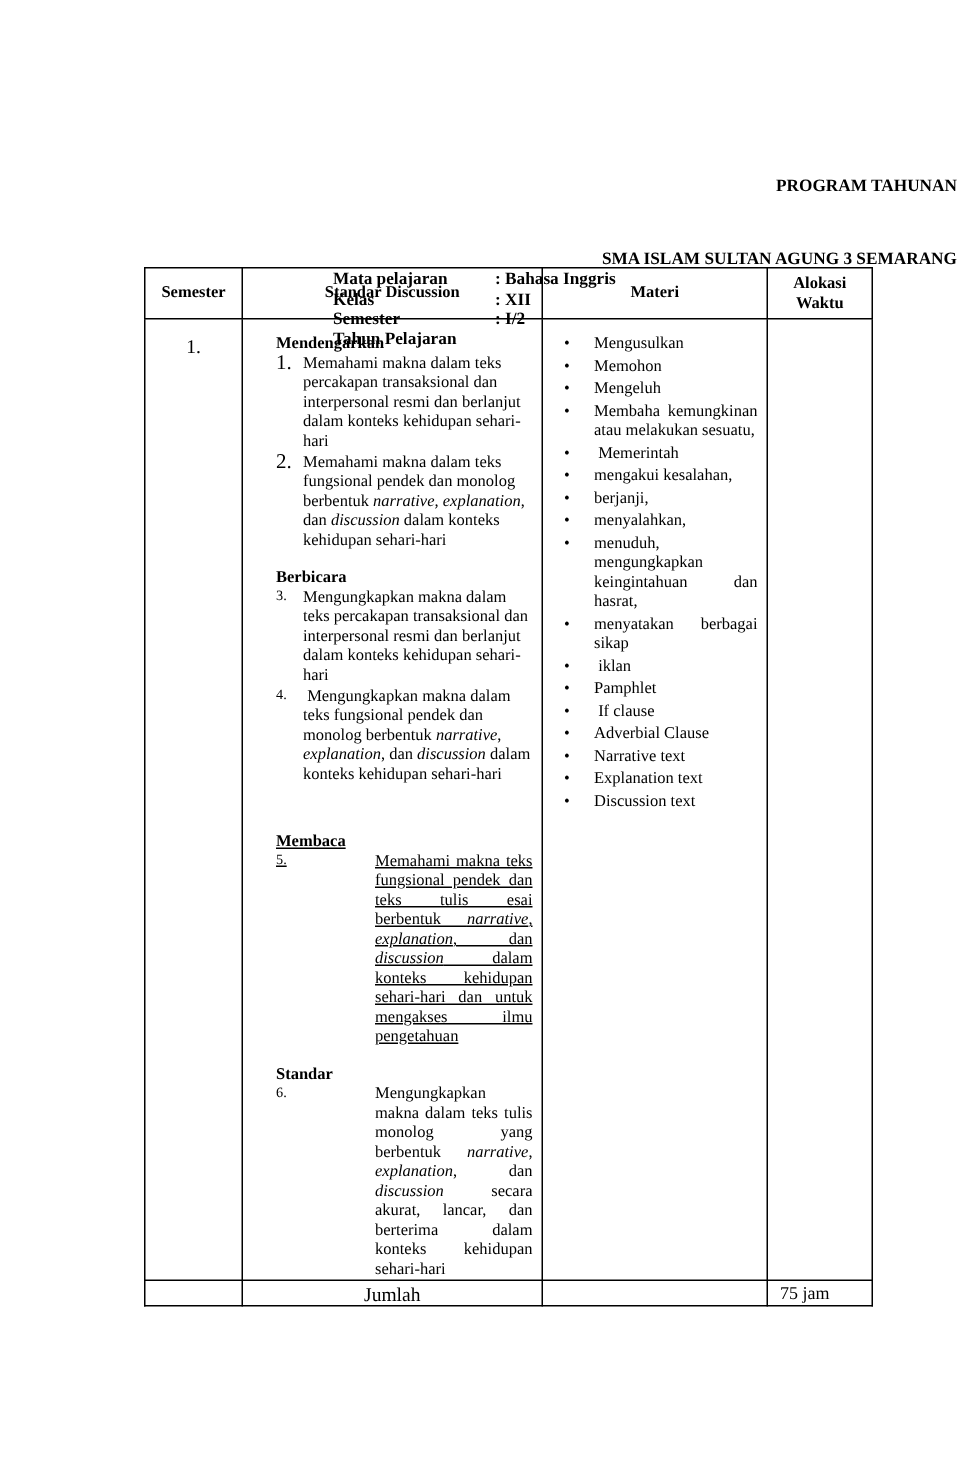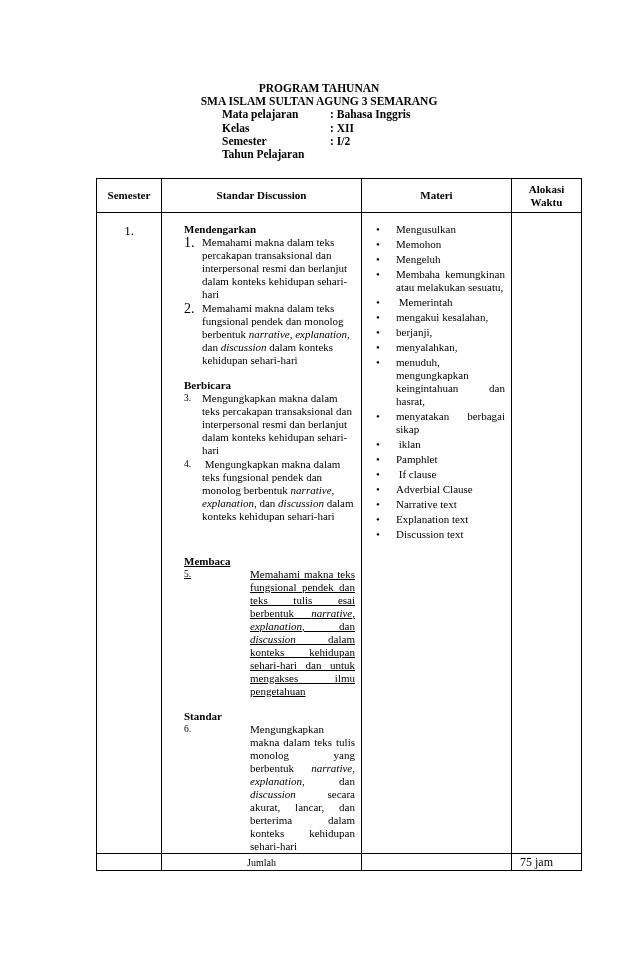--- a/index.html
+++ b/index.html
@@ -6,21 +6,21 @@
   html,body { background:#fff; }
   body {
     width:638px; height:976px;
     font-family:"Liberation Serif", serif;
     color:#000;
   }
   .page { position:relative; width:638px; height:976px; background:#fff; overflow:hidden; }
 
   
   .doc-header { position:absolute; top:82px; left:0; width:638px; font-weight:bold; font-size:11.5px; line-height:13.2px; }
-  .doc-title, .doc-school { text-align:center; }
+  .doc-title, .doc-school { text-align:right;margin-top:36px; }
   .meta-block { margin-left:222px; margin-top:0; }
   .meta-row { display:flex; }
   .meta-label { width:108px; flex:none; }
   .meta-value { flex:1; }
 
   
   .main-table {
     position:absolute; top:178px; left:96px; width:485px;
     border-collapse:collapse; table-layout:fixed;
     font-size:11px; line-height:13px;
@@ -53,21 +53,21 @@
   .sec-membaca { margin-top:32px;text-decoration:underline; }
   .sec-menulis { margin-top:12px; }
 
   
   .materi-item { display:flex; margin-bottom:2px; }
   .bullet { width:20px; flex:none; }
   .materi-text { flex:1; text-align:justify; }
 
   
   .footer-row td { height:17px; vertical-align:middle; padding:0; }
-  .jumlah-cell { text-align:center; font-size:10px; line-height:15px; }
+  .jumlah-cell { text-align:center; font-size:13px; line-height:15px; }
   .total-cell { font-size:12px; padding-left:8px !important; line-height:15px; }
 </style>
 </head>
 <body>
 
 <div class="page">
 
   <div class="doc-header">
     <div class="doc-title">PROGRAM TAHUNAN</div>
     <div class="doc-school">SMA ISLAM SULTAN AGUNG 3 SEMARANG</div>

